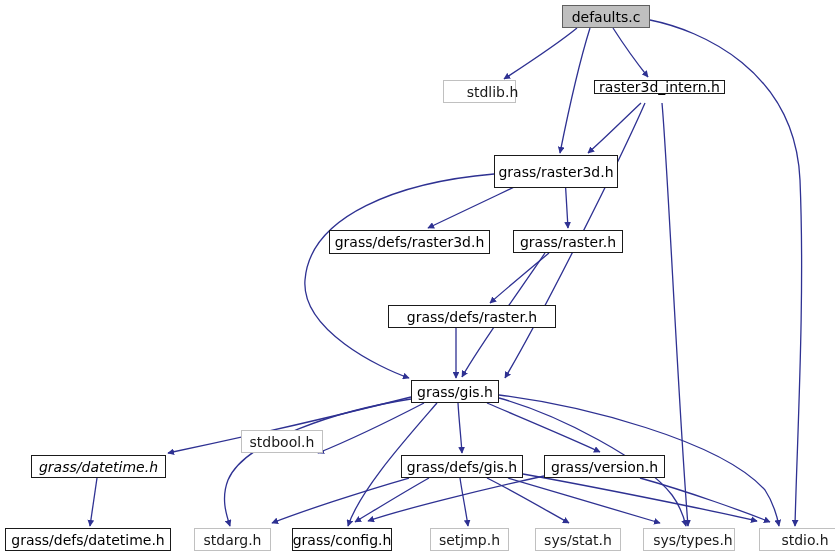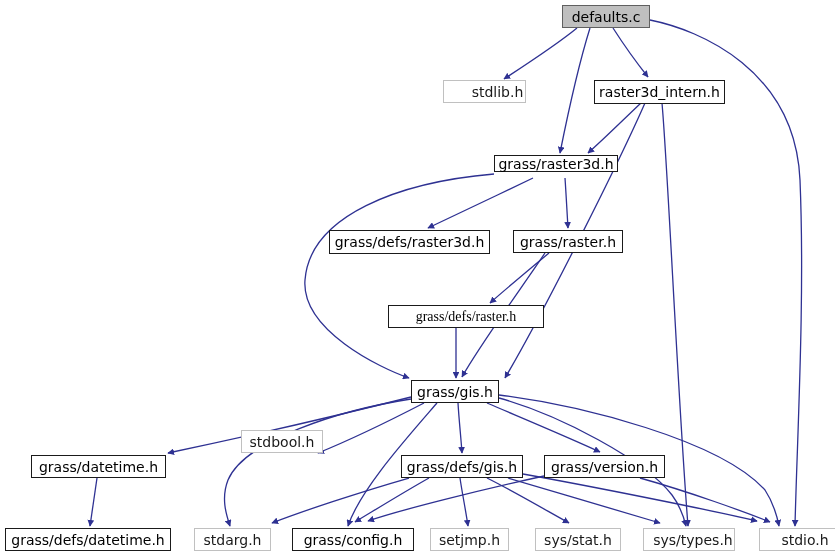--- a/index.html
+++ b/index.html
@@ -91,31 +91,31 @@
         <path d="M 460,478 C 462,492 466,512 468,526" marker-end="url(#arrow)"></path>
         <path d="M 487,478 C 515,492 549,512 569,523" marker-end="url(#arrow)"></path>
         <path d="M 508,478 C 556,492 625,513 660,523" marker-end="url(#arrow)"></path>
         <path d="M 523,474 C 595,487 710,510 757,521" marker-end="url(#arrow)"></path>
         <path d="M 544,476 C 480,490 400,510 368,521" marker-end="url(#arrow)"></path>
         <path d="M 640,478 C 690,492 745,512 770,522" marker-end="url(#arrow)"></path>
       </g>
   </svg>
 
 <div class="node root" style="left: 562px; top: 5px; width: 88px; height: 23px; background: rgb(191, 191, 191);">defaults.c</div>
-    <div class="node leaf" style="left: 443px; top: 80px; width: 83px; height: 23px; border-color: rgb(192, 192, 192); padding-left: 26px;">stdlib.h</div>
-    <div class="node plain" style="left: 594px; top: 80px; width: 131px; height: 24px; border-color: rgb(26, 26, 26);">raster3d_intern.h</div>
-    <div class="node plain" style="left: 494px; top: 155px; width: 124px; height: 17px; border-color: rgb(26, 26, 26);">grass/raster3d.h</div>
+    <div class="node leaf" style="left: 443px; top: 80px; width: 73px; height: 23px; border-color: rgb(192, 192, 192); padding-left: 26px;">stdlib.h</div>
+    <div class="node plain" style="left: 594px; top: 80px; width: 131px; height: 14px; border-color: rgb(26, 26, 26);">raster3d_intern.h</div>
+    <div class="node plain" style="left: 494px; top: 155px; width: 124px; height: 33px; border-color: rgb(26, 26, 26);">grass/raster3d.h</div>
     <div class="node plain" style="left: 329px; top: 230px; width: 161px; height: 24px; border-color: rgb(26, 26, 26);">grass/defs/raster3d.h</div>
     <div class="node plain" style="left: 513px; top: 230px; width: 110px; height: 23px; border-color: rgb(26, 26, 26);">grass/raster.h</div>
-    <div class="node plain" style="left: 388px; top: 305px; width: 156px; height: 23px; border-color: rgb(26, 26, 26); font-family: Liberation Serif, serif;">grass/defs/raster.h</div>
+    <div class="node plain" style="left: 388px; top: 305px; width: 168px; height: 23px; border-color: rgb(26, 26, 26);">grass/defs/raster.h</div>
     <div class="node plain" style="left: 411px; top: 380px; width: 88px; height: 23px; border-color: rgb(26, 26, 26);">grass/gis.h</div>
-    <div class="node plain" style="left: 31px; top: 455px; width: 135px; height: 23px; border-color: rgb(26, 26, 26);">grass/datetime.h</div>
+    <div class="node plain" style="left: 31px; top: 455px; width: 135px; height: 23px; border-color: rgb(26, 26, 26); font-style: italic;">grass/datetime.h</div>
     <div class="node leaf" style="left: 241px; top: 430px; width: 82px; height: 23px; border-color: rgb(192, 192, 192);">stdbool.h</div>
     <div class="node plain" style="left: 401px; top: 455px; width: 122px; height: 23px; border-color: rgb(26, 26, 26);">grass/defs/gis.h</div>
     <div class="node plain" style="left: 544px; top: 455px; width: 121px; height: 23px; border-color: rgb(26, 26, 26);">grass/version.h</div>
     <div class="node plain" style="left: 5px; top: 528px; width: 166px; height: 23px; border-color: rgb(26, 26, 26);">grass/defs/datetime.h</div>
     <div class="node leaf" style="left: 194px; top: 528px; width: 77px; height: 23px; border-color: rgb(192, 192, 192);">stdarg.h</div>
-    <div class="node plain" style="left: 292px; top: 528px; width: 122px; height: 23px; border-color: rgb(26, 26, 26);">grass/config.h</div>
+    <div class="node plain" style="left: 292px; top: 528px; width: 100px; height: 23px; border-color: rgb(26, 26, 26);">grass/config.h</div>
     <div class="node leaf" style="left: 430px; top: 528px; width: 79px; height: 23px; border-color: rgb(192, 192, 192);">setjmp.h</div>
     <div class="node leaf" style="left: 535px; top: 528px; width: 86px; height: 23px; border-color: rgb(192, 192, 192);">sys/stat.h</div>
     <div class="node leaf" style="left: 643px; top: 528px; width: 92px; height: 23px; border-color: rgb(192, 192, 192); padding-left: 8px;">sys/types.h</div>
     <div class="node leaf" style="left: 759px; top: 528px; width: 92px; height: 23px; border-color: rgb(192, 192, 192);">stdio.h</div>
   </div>
 
 </body></html>

